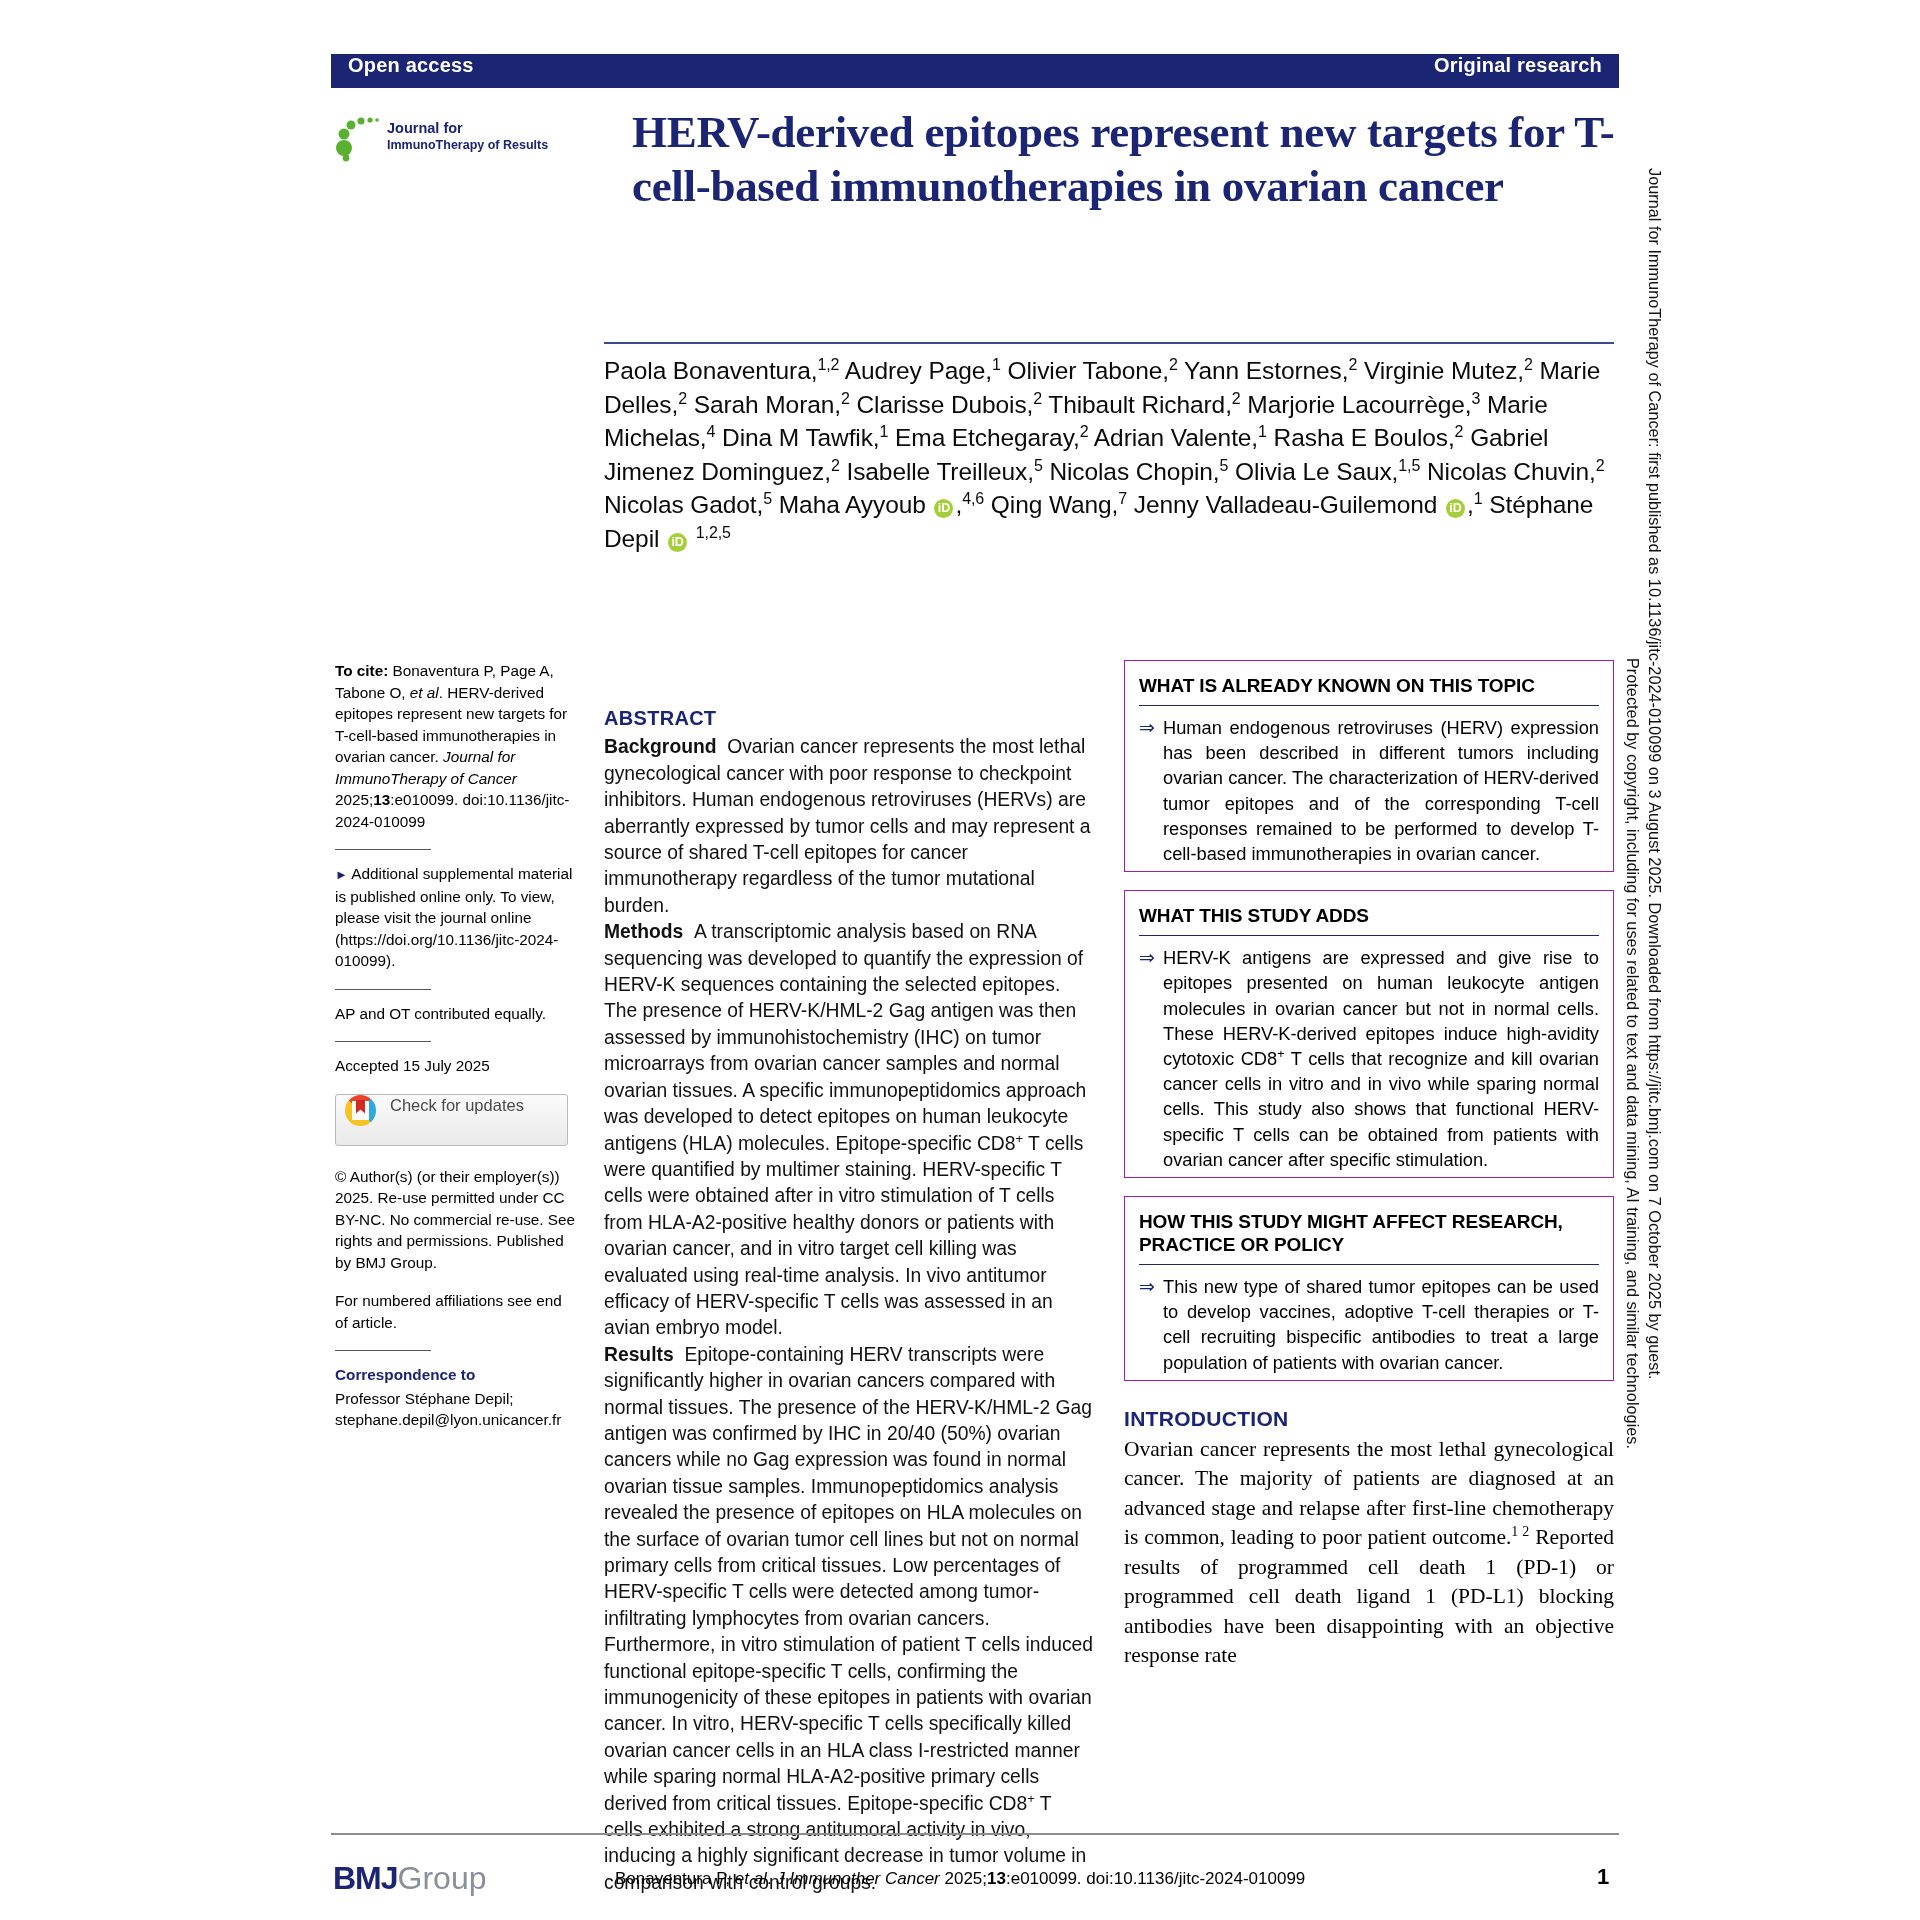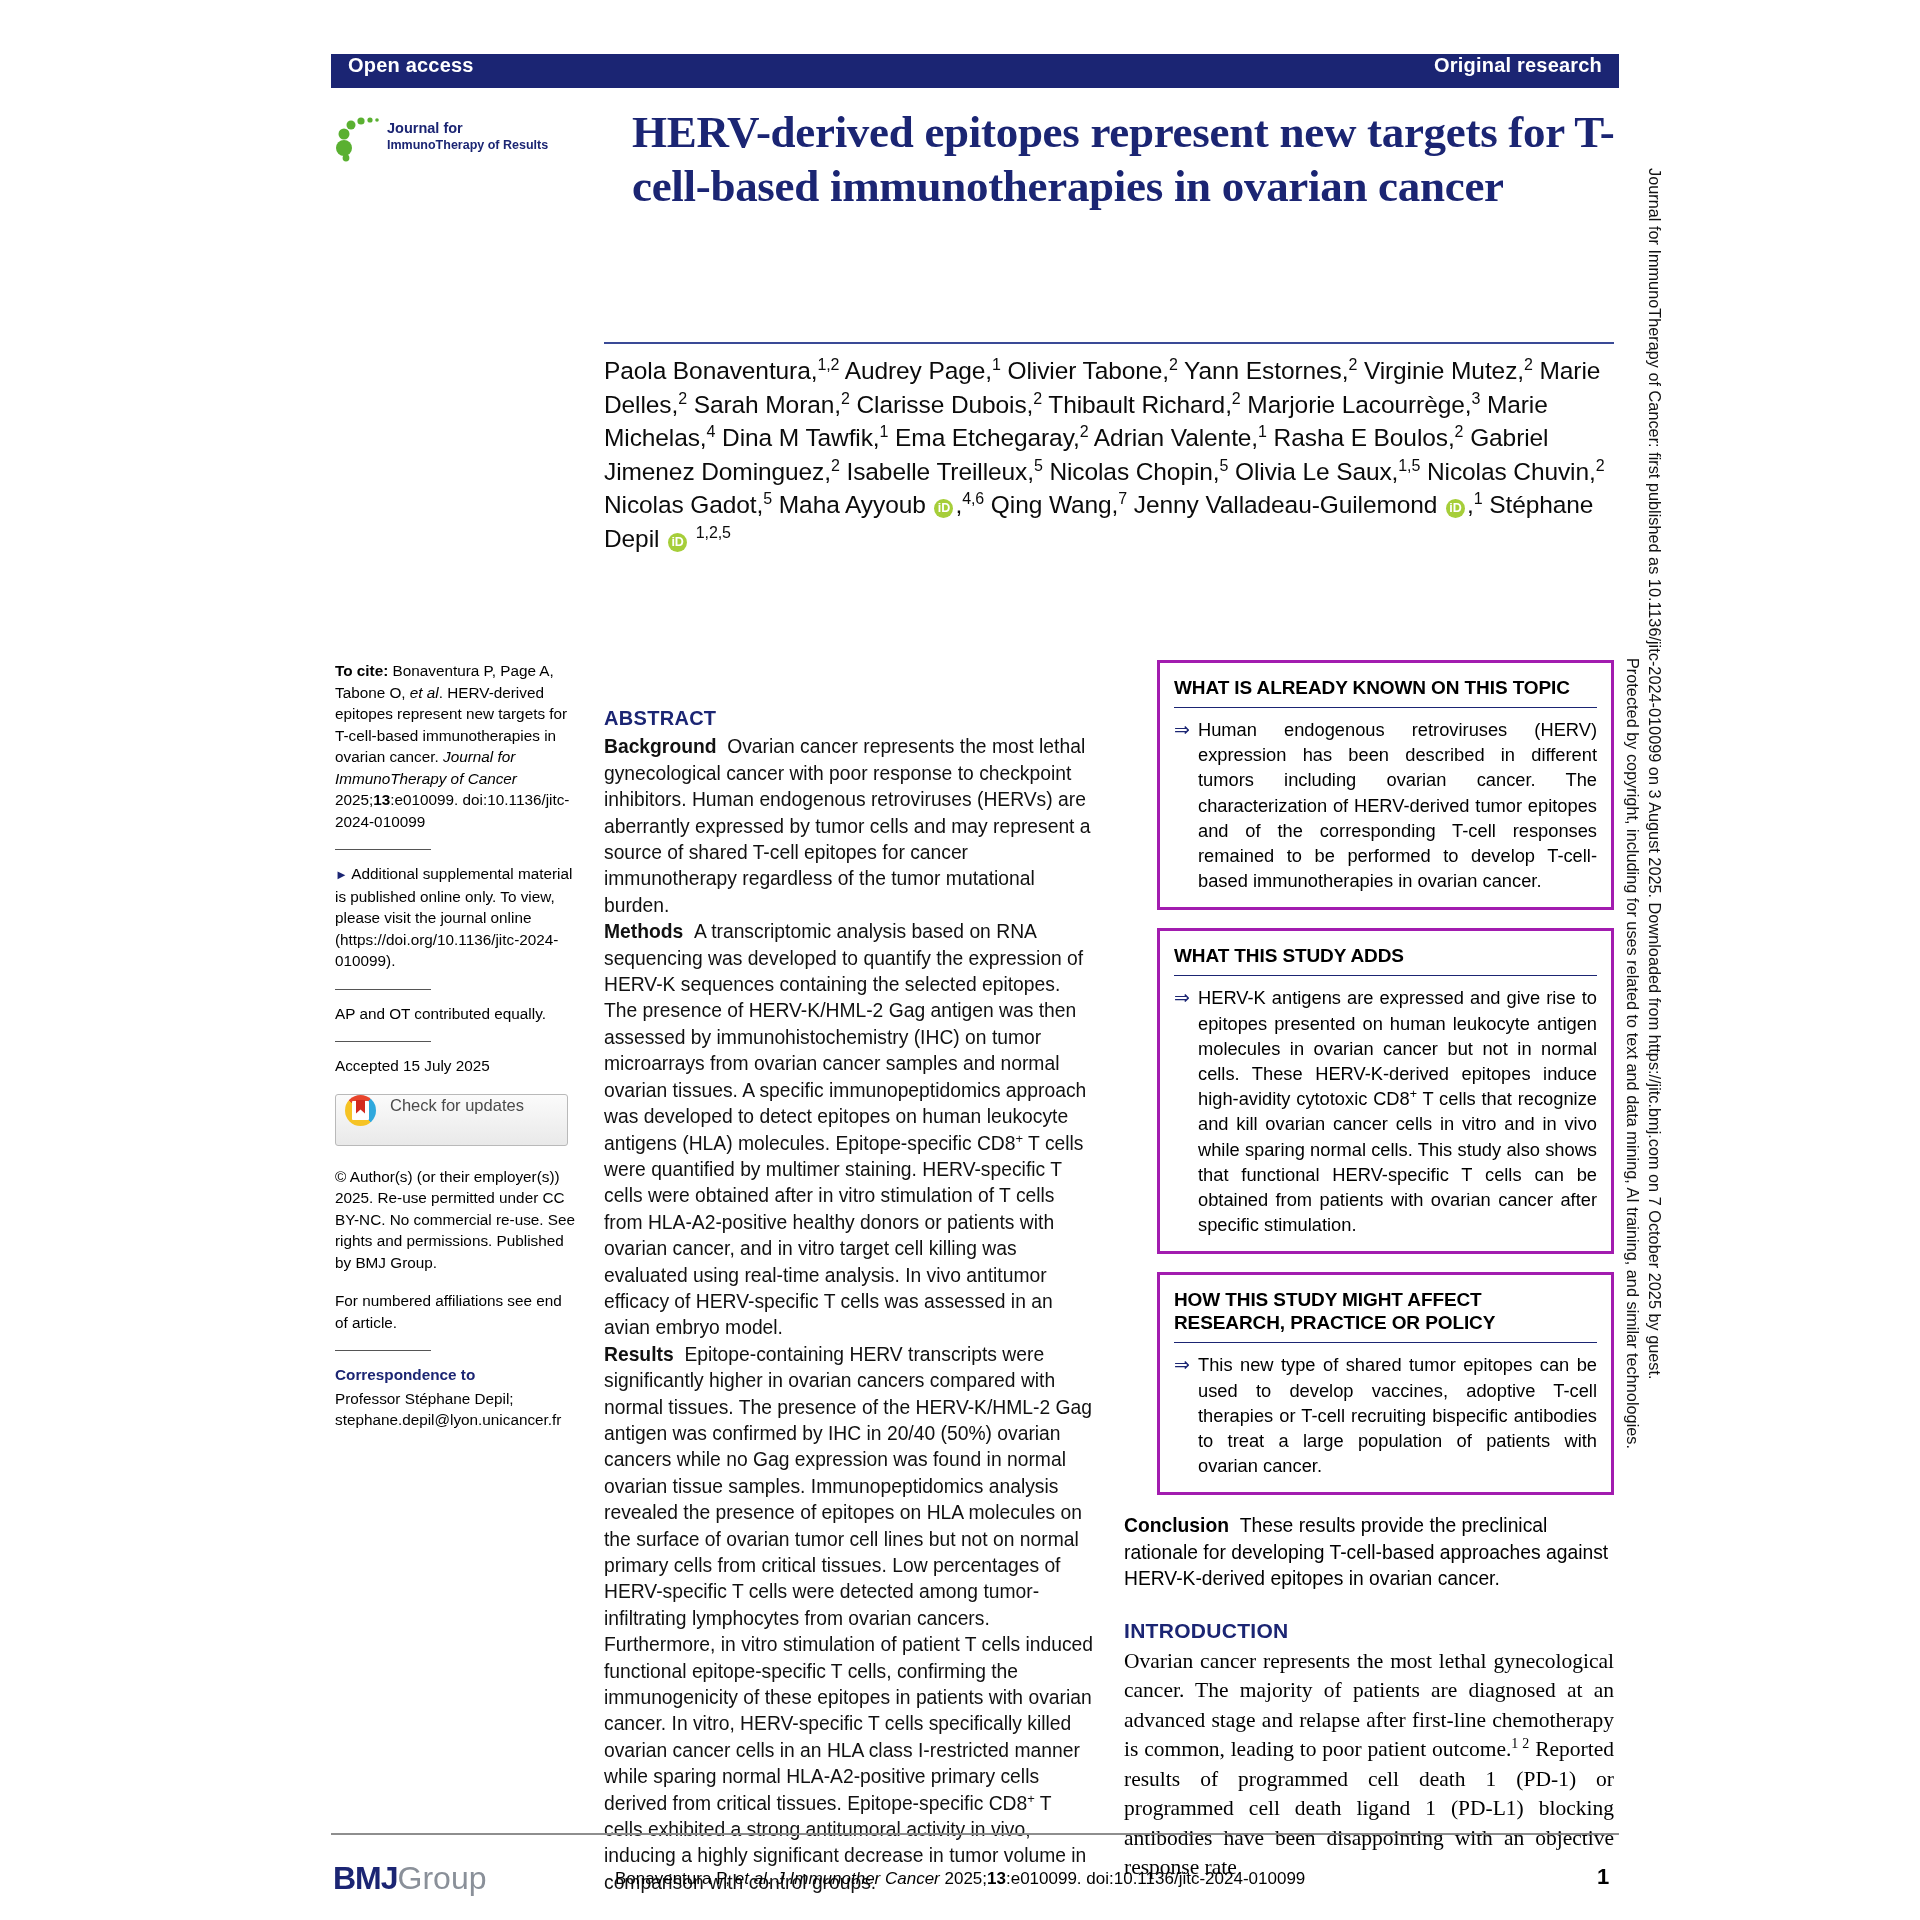--- a/index.html
+++ b/index.html
@@ -164,24 +164,23 @@
   .col-abs .lead { font-weight: bold; }
   .col-abs sup { font-size: 13px; vertical-align: super; line-height: 0; }
 
   
   .col-right {
     position: absolute;
     left: 1124px; top: 660px;
     width: 490px;
   }
   .kbox {
-    border: 3px solid #a21caf;
-    padding: 13px 14px 14px;
+    border: 1px solid #a21caf;
+    padding: 13px 14px 5px;
     margin-bottom: 18px;
-    margin-left: 33px;
   }
   .kbox h3 {
     font-size: 19px;
     font-weight: bold;
     letter-spacing: -0.1px;
     line-height: 23px;
     margin-bottom: 8px;
   }
   .kbox .kline { height: 1px; background: #1b2573; margin-bottom: 9px; }
   .kitem {
@@ -339,23 +338,20 @@
         <div class="kbox">
           <h3>HOW THIS STUDY MIGHT AFFECT RESEARCH, PRACTICE OR POLICY</h3>
           <div class="kline"></div>
           <div class="kitem">
             <span class="kar">⇒</span>
             <span>This new type of shared tumor epitopes can be used to develop vaccines, adoptive T-cell therapies or T-cell recruiting bispecific antibodies to treat a large population of patients with ovarian cancer.</span>
           </div>
         </div>
       </div>
 
-    <div class="concl">
-      <span class="lead">Conclusion</span>&nbsp;&nbsp;<span>These results provide the preclinical rationale for developing T-cell-based approaches against HERV-K-derived epitopes in ovarian cancer.</span>
-    </div>
 
     <div class="intro-h">INTRODUCTION</div>
     <div class="intro-body">Ovarian cancer represents the most lethal gynecological cancer. The majority of patients are diagnosed at an advanced stage and relapse after first-line chemotherapy is common, leading to poor patient outcome.<sup>1 2</sup> Reported results of programmed cell death 1 (PD-1) or programmed cell death ligand 1 (PD-L1) blocking antibodies have been disappointing with an objective response rate</div>
   </div>
 
   <div class="vertical">
     <span>Journal for ImmunoTherapy of Cancer: first published as 10.1136/jitc-2024-010099 on 3 August 2025. Downloaded from https://jitc.bmj.com on 7 October 2025 by guest.</span>
     <span class="l2">Protected by copyright, including for uses related to text and data mining, AI training, and similar technologies.</span>
   </div>
 

